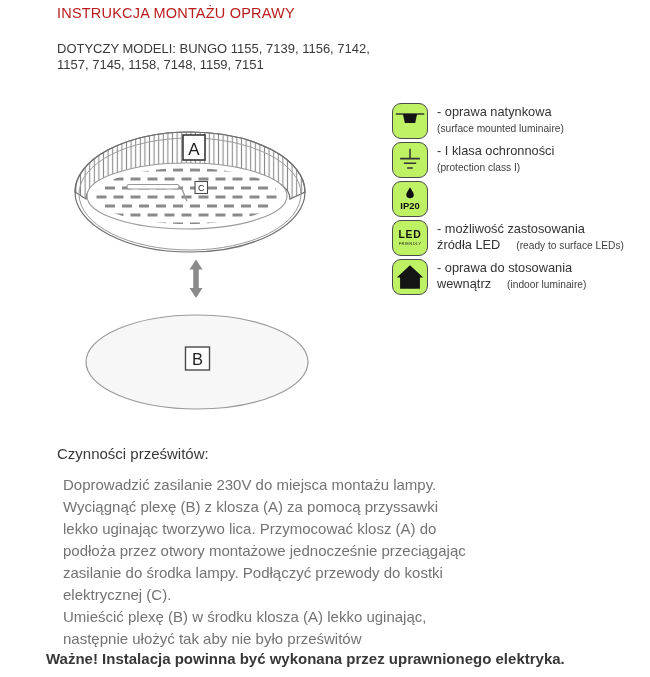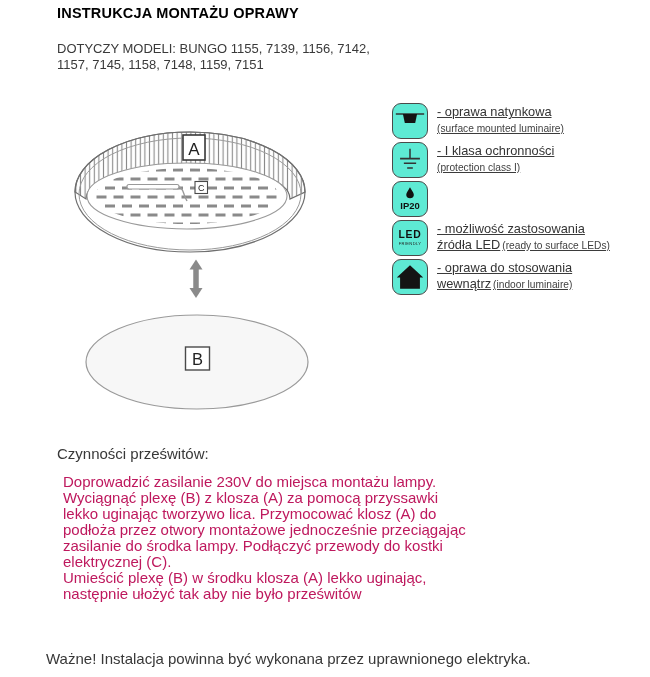--- a/index.html
+++ b/index.html
@@ -2,42 +2,42 @@
 <html><head>
 <meta charset="utf-8">
 <style>
   html,body{margin:0;padding:0;background:#fff;}
   .page{
     position:relative;width:650px;height:677px;background:#ffffff;
     font-family:"Liberation Sans", sans-serif;color:#3b3b3b;overflow:hidden;
   }
   
   .hdr{position:absolute;left:57px;top:4px;width:420px;}
-  .title{font-size:14.5px;font-weight:bold;color:#000000;letter-spacing:.2px;line-height:18px;}
+  .title{font-size:14.5px;font-weight:normal;color:#b91c1c;letter-spacing:.2px;line-height:18px;}
   .subtitle{font-size:13px;color:#3a3a3a;line-height:16.2px;margin-top:19px;white-space:pre-line;}
   
   .diagram{position:absolute;left:40px;top:103px;width:310px;height:312px;}
   .diagram text{font-family:"Liberation Sans", sans-serif;fill:#222;}
   
   .legend{position:absolute;left:392px;top:103px;width:258px;}
   .lrow{display:flex;align-items:flex-start;margin-bottom:3px;}
-  .licon{width:36px;height:36px;border:1.7px solid #4a4a4a;border-radius:9px;background:#5eead4;
+  .licon{width:36px;height:36px;border:1.7px solid #4a4a4a;border-radius:9px;background:#bef264;
          box-sizing:border-box;flex-shrink:0;display:block;overflow:hidden;}
   .licon svg{display:block;width:100%;height:100%;}
   .licon text{font-family:"Liberation Sans", sans-serif;}
-  .ltxt{padding-left:9px;padding-top:1px;text-decoration:underline;}
+  .ltxt{padding-left:9px;padding-top:1px;}
   .l1{font-size:12.8px;line-height:16px;color:#333;}
   .l2{font-size:12.8px;line-height:15px;color:#333;}
-  .lbig:not(:empty){margin-right:2px;}
+  .lbig:not(:empty){margin-right:16px;}
   .lsmall{font-size:10.2px;color:#3f3f3f;}
   
   .heading{position:absolute;left:57px;top:445px;font-size:15px;color:#383838;}
-  .bodytext{position:absolute;left:63px;top:474px;width:510px;font-size:15px;line-height:16px;
-            color:#be185d;white-space:pre-line;}
-  .warning{position:absolute;left:46px;top:650px;width:580px;font-size:15px;color:#383838;}
+  .bodytext{position:absolute;left:63px;top:474px;width:510px;font-size:15px;line-height:22px;
+            color:#737373;white-space:pre-line;}
+  .warning{position:absolute;left:46px;top:650px;width:580px;font-size:15px;color:#383838;font-weight:bold;}
 </style>
 </head>
 <body>
 
 <div class="page">
 
   <div class="hdr">
     <div class="title">INSTRUKCJA MONTAŻU OPRAWY</div>
     <div class="subtitle">DOTYCZY MODELI: BUNGO 1155, 7139, 1156, 7142,
 1157, 7145, 1158, 7148, 1159, 7151</div>

